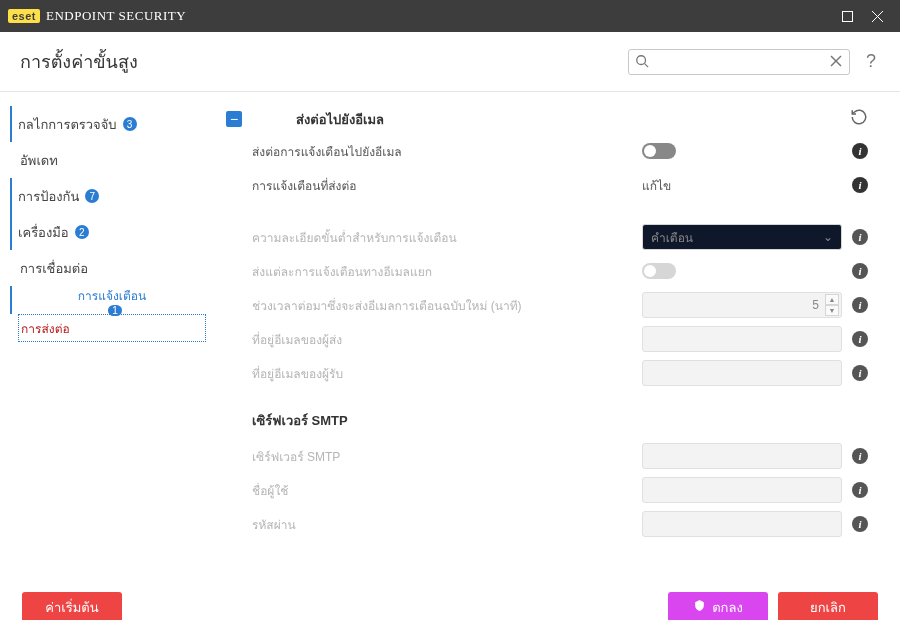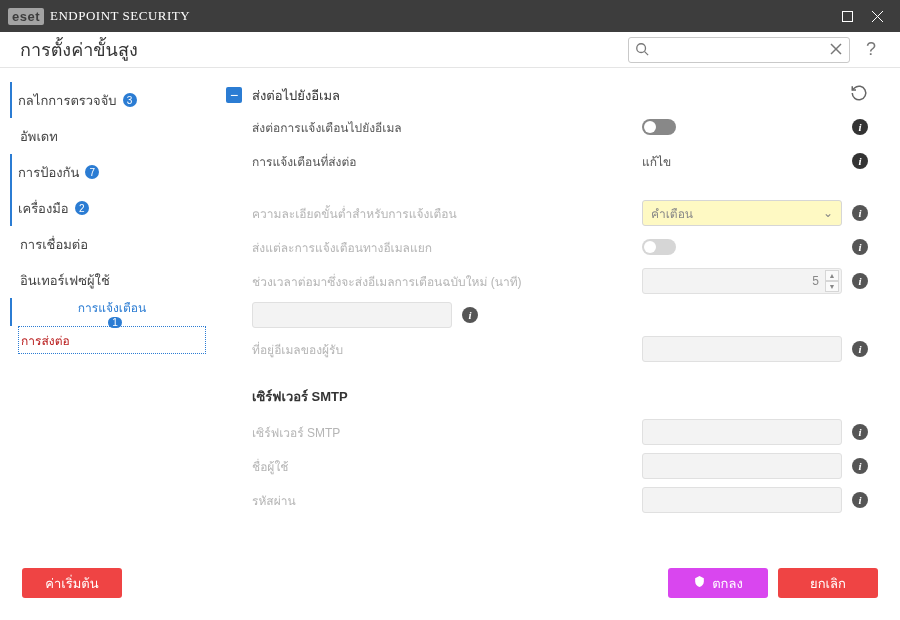--- a/index.html
+++ b/index.html
@@ -1,57 +1,57 @@
 <!DOCTYPE html>
 <html><head>
 <meta charset="utf-8">
 <style>
 * { box-sizing: border-box; margin: 0; padding: 0; font-family: "Segoe UI", Tahoma, sans-serif; }
 html, body { width: 900px; height: 620px; overflow: hidden; background: #fff; }
 .titlebar { height: 32px; background: #3d3d3d; color: #fff; display: flex; align-items: center; padding: 0 8px; font-size: 13px; }
 .titlebar .brand { display: flex; align-items: center; gap: 6px; }
-.titlebar .brand-badge { background: #a3a3a3; color: #3d3d3d; font-weight: bold; font-size: 13px; padding: 1px 4px; border-radius: 2px; letter-spacing: 0.5px; }
+.titlebar .brand-badge { background: #fde047; color: #3d3d3d; font-weight: bold; font-size: 11px; padding: 1px 4px; border-radius: 2px; letter-spacing: 0.5px; }
 .titlebar .brand-text { font-weight: 300; letter-spacing: 0.5px; font-family: Liberation Serif, serif; }
 .titlebar .spacer { flex: 1; }
 .titlebar .winbtn { width: 30px; height: 32px; display: flex; align-items: center; justify-content: center; cursor: pointer; }
 .titlebar .winbtn svg { stroke: #fff; }
-.header { height: 36px; display: flex; align-items: center; padding: 0 20px; border-bottom: 1px solid #e5e5e5; gap: 12px; }
+.header { height: 60px; display: flex; align-items: center; padding: 0 20px; border-bottom: 1px solid #e5e5e5; gap: 12px; }
 .header .title { font-size: 18px; color: #333; flex: 1; }
 .searchbox { position: relative; width: 222px; }
 .searchbox input { width: 100%; height: 26px; border: 1px solid #c9c9c9; border-radius: 3px; padding: 0 28px 0 28px; font-size: 12px; outline: none; }
 .searchbox .search-icn { position: absolute; left: 7px; top: 5px; color: #777; }
 .searchbox .clear-icn { position: absolute; right: 7px; top: 5px; color: #777; cursor: pointer; }
 .help-icn { color: #777; font-size: 18px; cursor: pointer; padding: 0 4px; }
 .body { display: flex; height: 490px; }
 .sidebar { width: 210px; padding: 14px 4px 0 18px; font-size: 13px; text-align: right; }
 .sidebar .item { display: flex; align-items: center; height: 36px; color: #444; cursor: pointer; padding-left: 2px; }
 .sidebar .item.sub { padding-left: 2px; height: 28px; font-size: 12px; }
 .sidebar .item.selected { border: 1px dotted #2b7cd3; color: #b91c1c; }
 .sidebar .item.active { color: #2b7cd3; flex-direction: column; }
 .sidebar .item.topborder { border-left: 2px solid #2b7cd3; padding-left: 6px; margin-left: -8px; }
 .sidebar .badge { background: #2b7cd3; color: #fff; font-size: 10px; min-width: 14px; height: 14px; border-radius: 7px; display: inline-flex; align-items: center; justify-content: center; margin-left: 6px; padding: 0 4px; }
 .content { flex: 1; position: relative; padding: 12px 22px 0 0; overflow: hidden; }
 .scrollarea { height: 100%; overflow-y: auto; padding-right: 10px; padding-left: 16px; }
 .scrollarea::-webkit-scrollbar { width: 8px; }
 .scrollarea::-webkit-scrollbar-thumb { background: #c9c9c9; border-radius: 4px; }
 .section-head { display: flex; align-items: center; height: 30px; gap: 10px; }
 .collapse-btn { width: 16px; height: 16px; background: #2b7cd3; color: #fff; display: flex; align-items: center; justify-content: center; font-size: 14px; line-height: 1; cursor: pointer; border-radius: 2px; }
-.section-title { font-size: 13px; font-weight: normal; color: #333; flex: 1; }
+.section-title { font-size: 13px; font-weight: bold; color: #333; flex: 1; margin-left: 44px; }
 .reset-icn { color: #666; cursor: pointer; }
 .row { display: flex; align-items: center; min-height: 34px; padding-left: 26px; gap: 10px; }
 .row .label { flex: 1; font-size: 12px; color: #555; }
 .row.disabled .label { color: #b5b5b5; }
 .row .control { width: 200px; display: flex; align-items: center; }
 .row .value-text { font-size: 12px; color: #555; }
 .info-icn { width: 16px; height: 16px; background: #333; color: #fff; border-radius: 50%; display: flex; align-items: center; justify-content: center; font-size: 11px; font-weight: bold; font-style: italic; cursor: pointer; font-family: Georgia, serif; }
 .row.disabled .info-icn { background: #555; }
 .toggle { width: 34px; height: 16px; background: #888; border-radius: 8px; position: relative; cursor: pointer; }
 .toggle.disabled { background: #d6d6d6; cursor: default; }
 .toggle .knob { width: 12px; height: 12px; background: #fff; border-radius: 50%; position: absolute; top: 2px; left: 2px; }
-.select { width: 200px; height: 26px; border: 1px solid #d6d6d6; background: #fef9c3; border-radius: 3px; display: flex; align-items: center; padding: 0 8px; font-size: 12px; color: #888; position: relative; }
+.select { width: 200px; height: 26px; border: 1px solid #d6d6d6; background: #0f172a; border-radius: 3px; display: flex; align-items: center; padding: 0 8px; font-size: 12px; color: #888; position: relative; }
 .select .chev { position: absolute; right: 8px; color: #888; }
 .numfield { width: 200px; height: 26px; border: 1px solid #e0e0e0; background: #f3f3f3; border-radius: 3px; display: flex; align-items: center; justify-content: flex-end; padding: 0 22px 0 8px; font-size: 12px; color: #888; position: relative; }
 .numfield .steppers { position: absolute; right: 2px; top: 1px; display: flex; flex-direction: column; }
 .numfield .steppers span { width: 14px; height: 11px; border: 1px solid #d6d6d6; display: flex; align-items: center; justify-content: center; font-size: 7px; color: #888; cursor: pointer; background: #fafafa; }
 .textfield { width: 200px; height: 26px; border: 1px solid #e0e0e0; background: #f3f3f3; border-radius: 3px; }
 .section-sub { font-size: 13px; font-weight: bold; color: #333; padding: 20px 0 8px 26px; }
 .footer { height: 50px; display: flex; align-items: center; padding: 0 22px; gap: 10px; }
 .footer .spacer { flex: 1; }
 .btn { height: 30px; min-width: 100px; border-radius: 3px; border: none; font-size: 13px; cursor: pointer; display: flex; align-items: center; justify-content: center; gap: 6px; padding: 0 18px; }
 .btn-grey { background: #ef4444; color: #fff; }
@@ -112,23 +112,20 @@
       <span>การป้องกัน</span>
       <span class="badge">7</span>
     </div>
     <div class="item topborder">
       <span>เครื่องมือ</span>
       <span class="badge">2</span>
     </div>
     <div class="item">
       <span>การเชื่อมต่อ</span>
     </div>
-    <div class="item">
-      <span>อินเทอร์เฟซผู้ใช้</span>
-    </div>
     <div class="item sub topborder active">
       <span>การแจ้งเตือน</span>
       <span class="badge">1</span>
     </div>
     <div class="item sub selected">
       <span>การส่งต่อ</span>
     </div>
   </div>
 
   <div class="content">
@@ -194,20 +191,21 @@
             <div class="steppers">
               <span>▲</span>
               <span>▼</span>
             </div>
           </div>
         </div>
         <div class="info-icn">i</div>
       </div>
 
       <div class="row disabled">
+        <div class="label">ที่อยู่อีเมลของผู้ส่ง</div>
         <div class="control">
             <div class="textfield"></div>
           </div>
         <div class="info-icn">i</div>
       </div>
 
       <div class="row disabled">
         <div class="label">ที่อยู่อีเมลของผู้รับ</div>
         <div class="control">
             <div class="textfield"></div>

